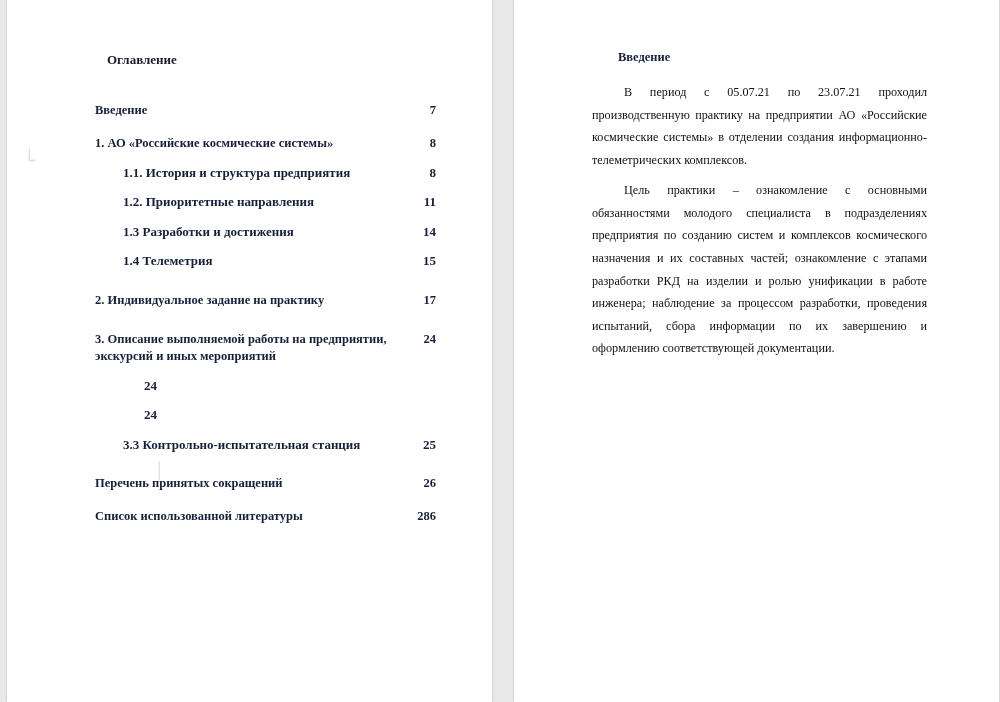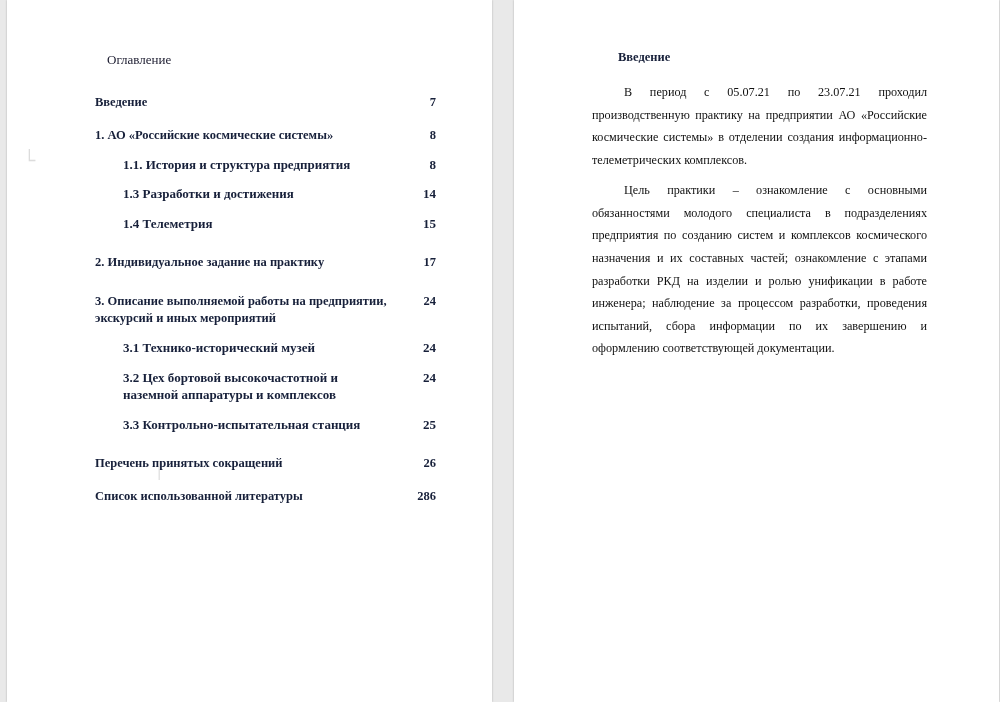--- a/index.html
+++ b/index.html
@@ -34,24 +34,24 @@
   }
   .page-right {
     width: 485px;
     height: 702px;
     margin-left: 22px;
     padding: 40px 72px 0 78px;
   }
 
   
   .toc-title {
-    font-weight: normal;
+    font-weight: bold;
     font-size: 13px;
     color: #1a1a2e;
-    margin: 12px 0 26px 12px;
+    margin: 12px 0 34px 12px;
   }
   .toc-list {
     margin: 0;
     padding: 0;
   }
   .toc-row {
     display: flex;
     align-items: baseline;
     font-weight: bold;
     color: #17203a;
@@ -123,20 +123,24 @@
       <div class="toc-row lvl0 gap-small">
         <span class="txt">1. АО «Российские космические системы»</span>
         <span class="pg">8</span>
       </div>
 
       <div class="toc-row lvl1">
         <span class="txt">1.1. История и структура предприятия</span>
         <span class="pg">8</span>
       </div>
 
+      <div class="toc-row lvl1">
+        <span class="txt">1.2. Приоритетные направления</span>
+        <span class="pg">11</span>
+      </div>
 
       <div class="toc-row lvl1">
         <span class="txt">1.3 Разработки и достижения</span>
         <span class="pg">14</span>
       </div>
 
       <div class="toc-row lvl1">
         <span class="txt">1.4 Телеметрия</span>
         <span class="pg">15</span>
       </div>
@@ -145,26 +149,24 @@
         <span class="txt">2. Индивидуальное задание на практику</span>
         <span class="pg">17</span>
       </div>
 
       <div class="toc-row lvl0 gap-top wrap-row">
         <span class="txt">3. Описание выполняемой работы на предприятии, экскурсий и иных мероприятий</span>
         <span class="pg">24</span>
       </div>
 
       <div class="toc-row lvl1">
-        <span class="txt">3.1 Технико-исторический музей</span>
         <span class="pg">24</span>
       </div>
 
       <div class="toc-row lvl1 wrap-row">
-        <span class="txt">3.2 Цех бортовой высокочастотной и наземной аппаратуры и комплексов</span>
         <span class="pg">24</span>
       </div>
 
       <div class="toc-row lvl1">
         <span class="txt">3.3 Контрольно-испытательная станция</span>
         <span class="pg">25</span>
       </div>
 
       <div class="toc-row lvl0 gap-top">
         <span class="txt">Перечень принятых сокращений</span>

